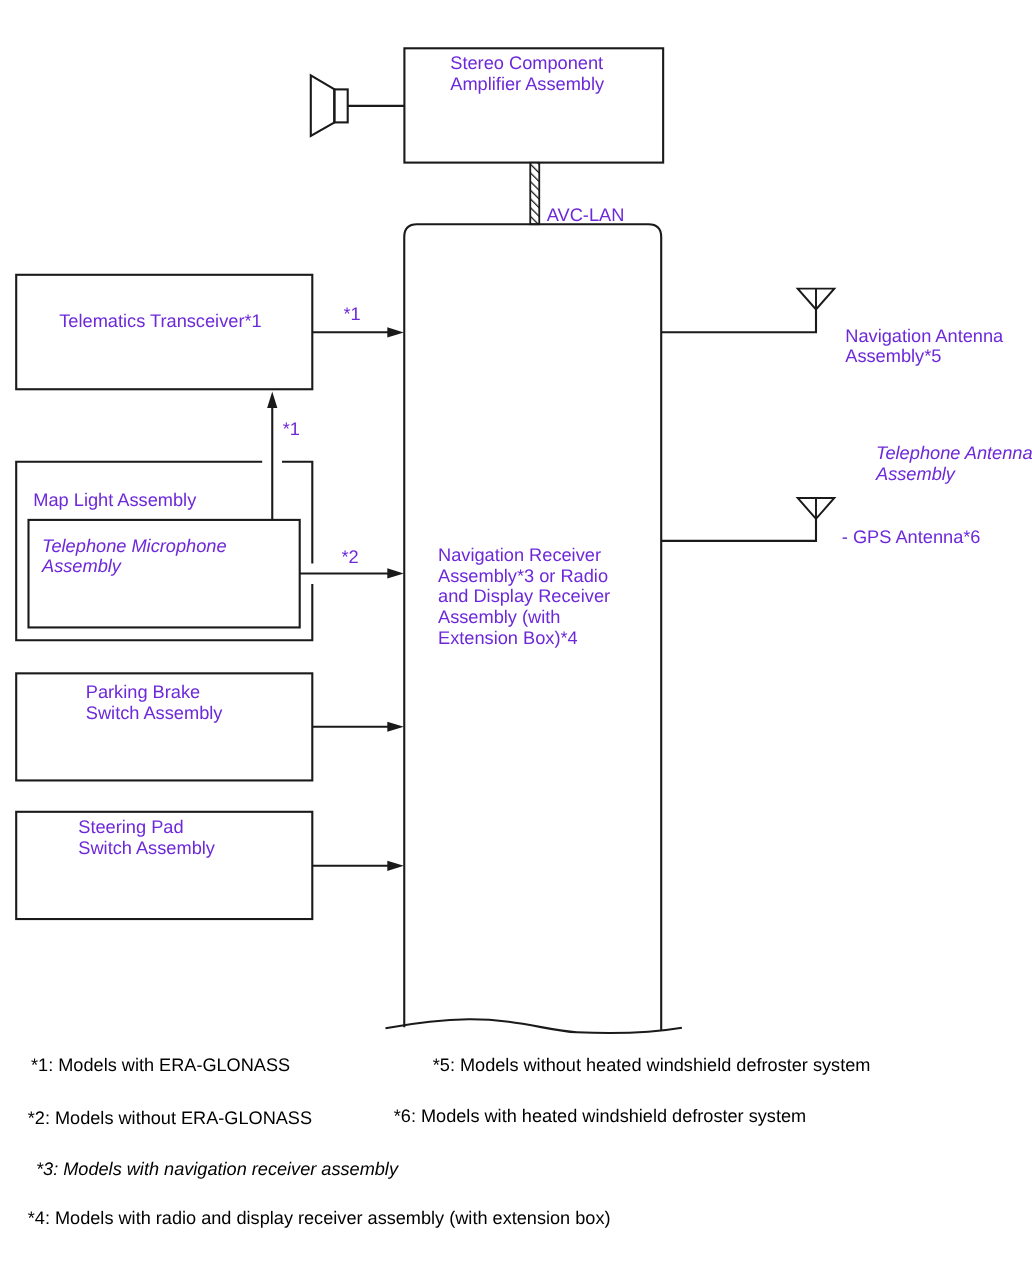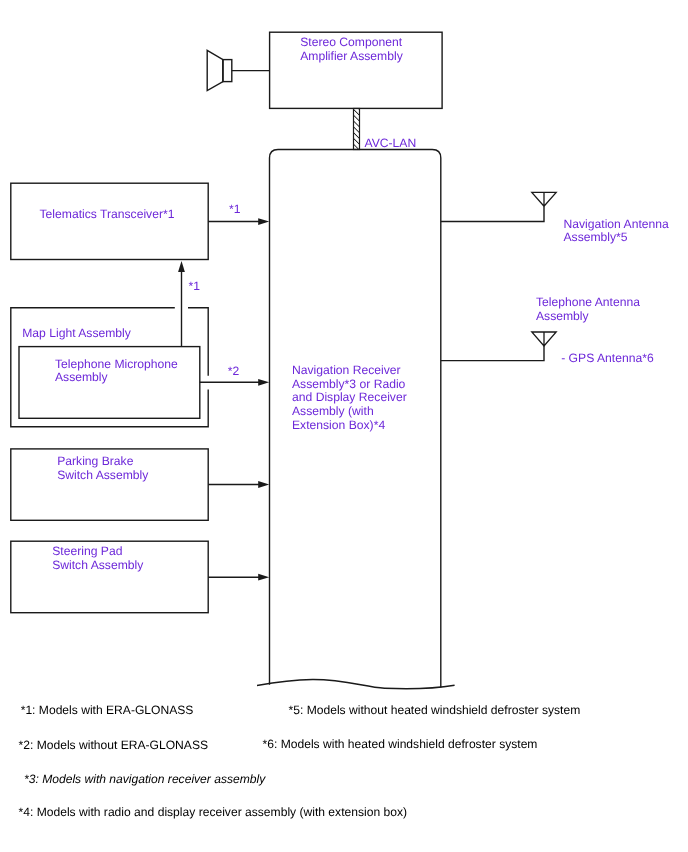--- a/index.html
+++ b/index.html
@@ -72,36 +72,36 @@
   <g fill="none" stroke="#1a1a1a" stroke-width="1.3">
     <path d="M 531.8 192.4 L 556.2 192.4 L 544 206.3 Z M 544 192.4 L 544 206.3"></path>
     <path d="M 531.8 332.0 L 556.2 332.0 L 544 345.9 Z M 544 332.0 L 544 345.9"></path>
   </g>
 </svg>
 
 <div class="txt" style="left:300.2px;top:36px;">Stereo Component
 Amplifier Assembly</div>
 <div class="txt" style="left:39.5px;top:208px;">Telematics Transceiver*1</div>
 <div class="txt" style="left:22.2px;top:327px;">Map Light Assembly</div>
-<div class="txt" style="left:55px;top:357.7px;">Telephone Microphone
+<div class="txt" style="left:28px;top:357.7px;font-style:italic;">Telephone Microphone
 Assembly</div>
 <div class="txt" style="left:57.2px;top:455px;">Parking Brake
 Switch Assembly</div>
 <div class="txt" style="left:52.2px;top:545px;">Steering Pad
 Switch Assembly</div>
 <div class="txt" style="left:292px;top:364px;">Navigation Receiver
 Assembly*3 or Radio
 and Display Receiver
 Assembly (with
 Extension Box)*4</div>
 
 <div class="txt" style="left:364.5px;top:112.8px;margin-top:24px;">AVC-LAN</div>
 <div class="txt" style="left:563.5px;top:187.5px;margin-top:30px;">Navigation Antenna
 Assembly*5</div>
-<div class="txt" style="left:536px;top:295.8px;">Telephone Antenna
+<div class="txt" style="left:584px;top:295.8px;font-style:italic;">Telephone Antenna
 Assembly</div>
 <div class="txt" style="left:561.2px;top:352.4px;">- GPS Antenna*6</div>
 
 <div class="txt" style="left:229px;top:203px;">*1</div>
 <div class="txt" style="left:188.5px;top:280px;">*1</div>
 <div class="txt" style="left:227.7px;top:365px;">*2</div>
 
 <div class="note" style="left:20.7px;top:703px;">*1: Models with ERA-GLONASS</div>
 <div class="note" style="left:18.5px;top:738px;">*2: Models without ERA-GLONASS</div>
 <div class="note" style="left:24px;top:771.5px;font-style:italic;">*3: Models with navigation receiver assembly</div>

